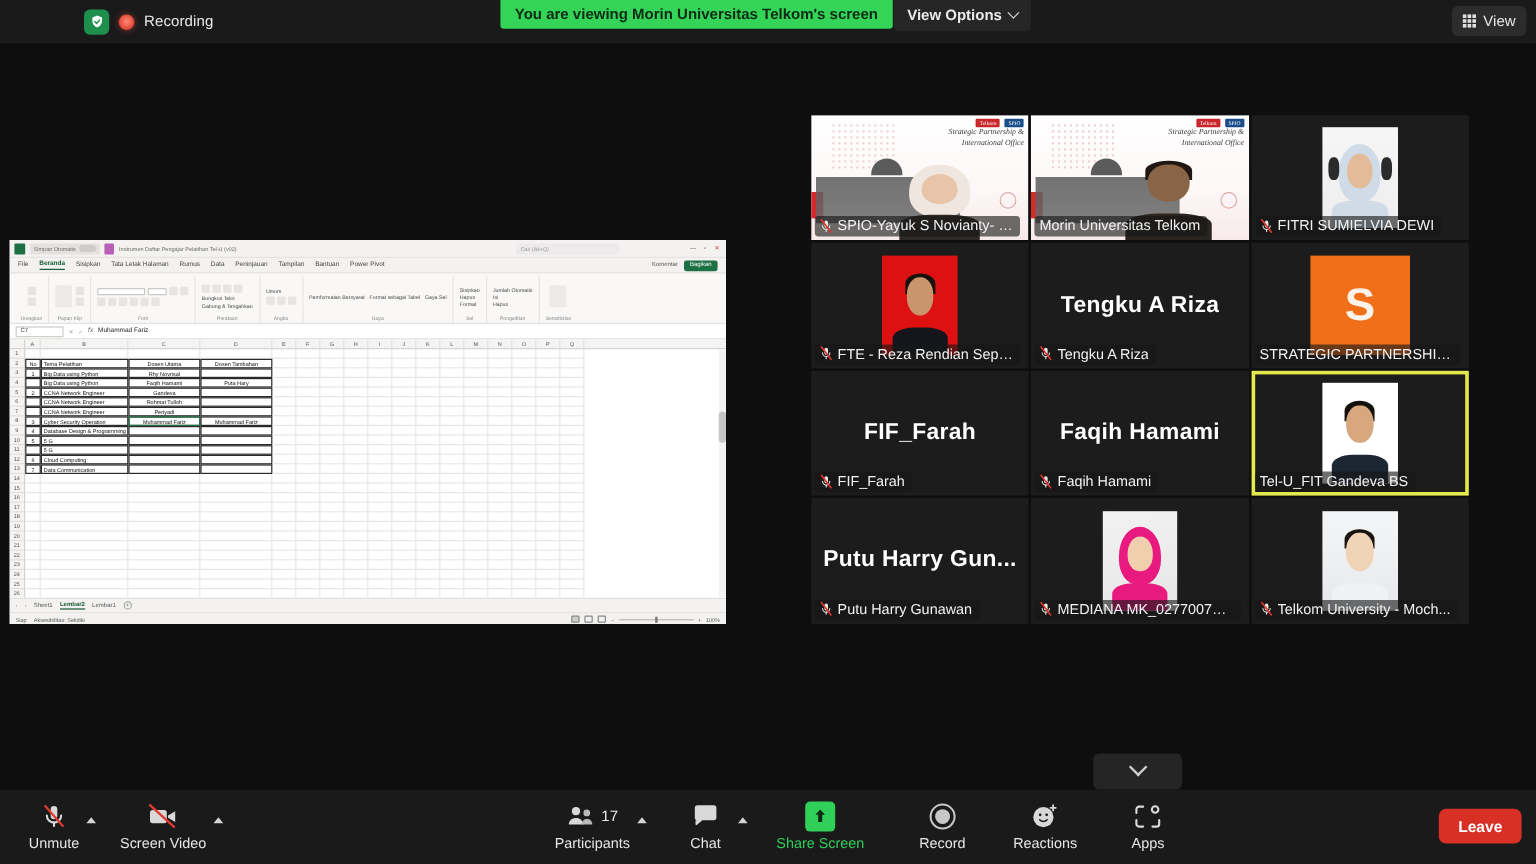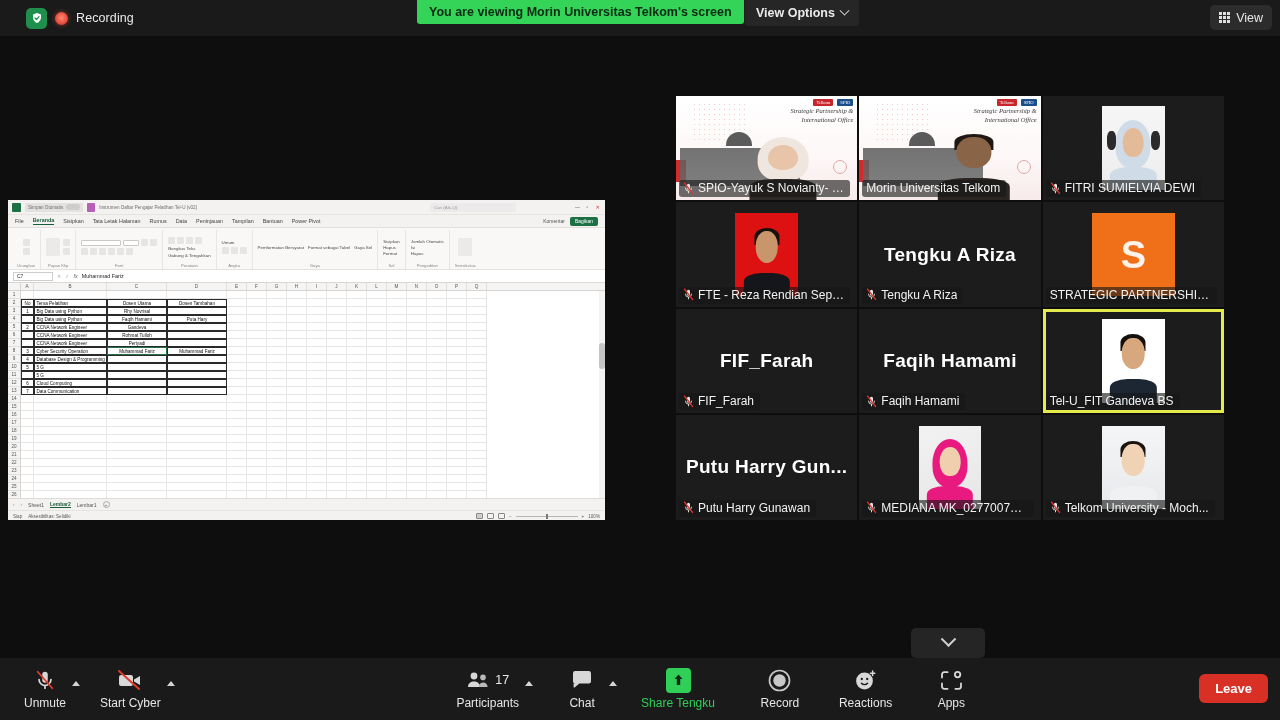--- a/index.html
+++ b/index.html
@@ -12,21 +12,21 @@
     color: #ffffff;
   }
   #app { position: relative; width: 1280px; height: 720px; background: #0e0e0e; }
 
   
   .topbar {
     position: absolute; top: 0; left: 0; width: 1280px; height: 36px;
     background: #1a1a1a;
     display: flex; align-items: center;
   }
-  .rec-group { display: flex; align-items: center; gap: 8px; padding-left: 26px; }
+  .rec-group { display: flex; align-items: center; gap: 8px; padding-left: 26px; margin-left: 44px; }
   .shield {
     width: 21px; height: 21px; border-radius: 5px;
     background: #1f8f4e;
     display: flex; align-items: center; justify-content: center;
   }
   .shield svg { display: block; }
   .rec-dot {
     width: 13px; height: 13px; border-radius: 50%;
     background: radial-gradient(circle at 50% 45%, #ff8a7a 0%, #e8503f 55%, #c2392b 100%);
     box-shadow: 0 0 5px rgba(232,80,63,.55);
@@ -1293,21 +1293,21 @@
     <div style="width:14px"></div>
 
     <div class="tb-item">
       <span class="tb-ico">
         <svg width="26" height="22" viewBox="0 0 26 22">
           <rect x="2" y="6" width="14" height="11" rx="2.2" fill="#d8d8d8"></rect>
           <path d="M17 10.5l6-3.5v9l-6-3.5z" fill="#d8d8d8"></path>
           <path d="M2 2l20 18" stroke="#e03a2f" stroke-width="2" stroke-linecap="round"></path>
         </svg>
       </span>
-      <span class="tb-lbl">Start Cyber</span>
+      <span class="tb-lbl">Screen Video</span>
     </div>
     <div class="caret-wrap">
         <span class="caret"></span>
       </div>
 
     <div style="flex:1"></div>
 
     <div class="tb-item">
       <span class="tb-ico">
         <span style="display:flex;align-items:center;gap:3px;">
@@ -1343,21 +1343,21 @@
     <div style="width:18px"></div>
 
     <div class="tb-item">
       <span class="tb-ico">
         <span class="share-ico-box">
           <svg width="13" height="14" viewBox="0 0 13 14">
             <path d="M6.5 1.5l4 4.4H8.2V12H4.8V5.9H2.5z" fill="#0d2a14"></path>
           </svg>
         </span>
       </span>
-      <span class="tb-lbl green">Share Tengku</span>
+      <span class="tb-lbl green">Share Screen</span>
     </div>
 
     <div style="width:32px"></div>
 
     <div class="tb-item">
       <span class="tb-ico">
         <svg width="23" height="23" viewBox="0 0 23 23">
           <circle cx="11.5" cy="11.5" r="10" fill="none" stroke="#c8c8c8" stroke-width="1.7"></circle>
           <circle cx="11.5" cy="11.5" r="6.2" fill="#c8c8c8"></circle>
         </svg>

